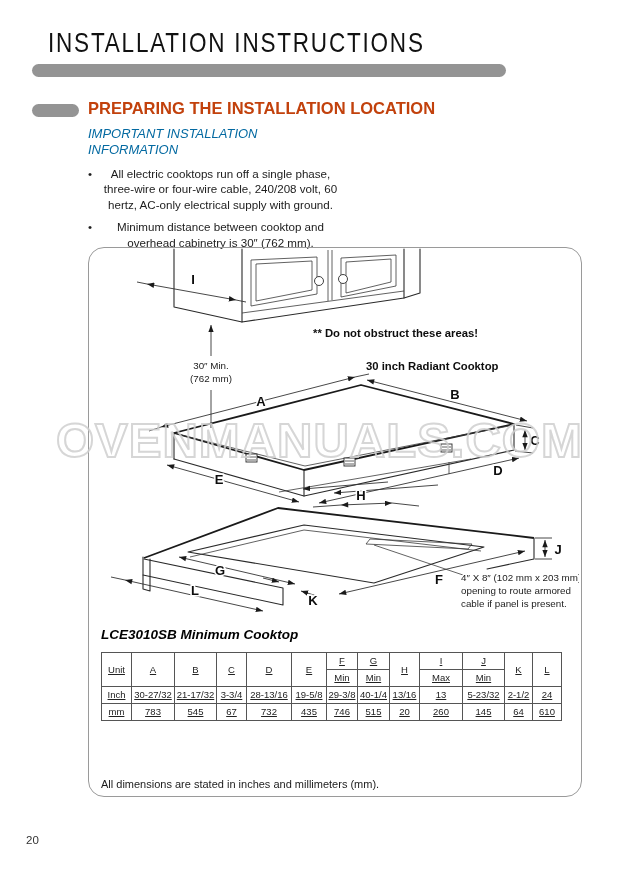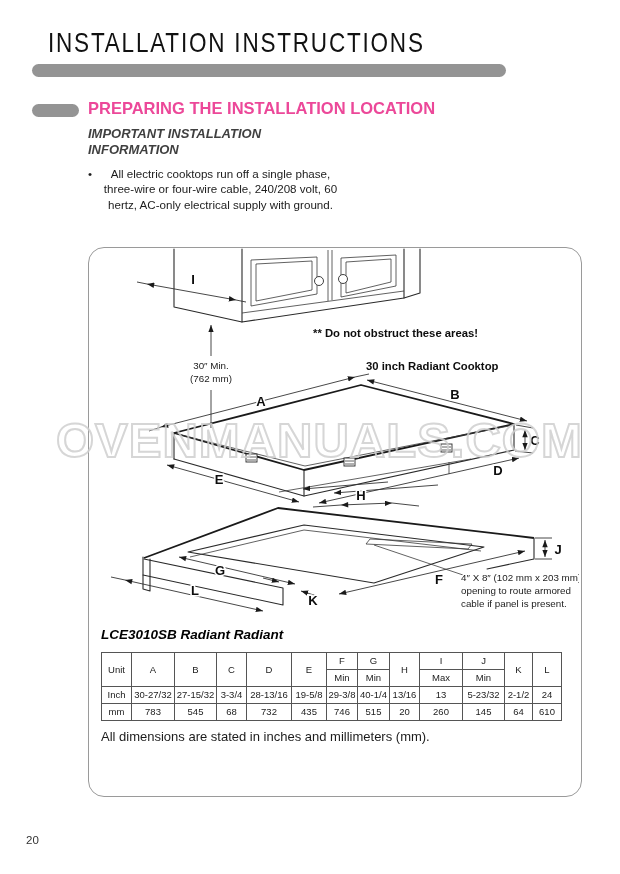--- a/index.html
+++ b/index.html
@@ -3,41 +3,41 @@
 <meta charset="utf-8">
 <style>
   html,body{margin:0;padding:0;background:#fff;}
   .page{position:relative;width:620px;height:874px;background:#fff;overflow:hidden;
         font-family:"Liberation Sans",sans-serif;color:#1c1c1c;}
   .doc-title{position:absolute;left:48px;top:26px;font-size:25px;font-weight:400;
              letter-spacing:2px;color:#111;transform:scale(.9,1.12);transform-origin:left top;
              white-space:nowrap;}
   .title-bar{position:absolute;left:32px;top:64px;width:474px;height:13px;background:#949494;border-radius:7px;}
   .sec-pill{position:absolute;left:32px;top:104px;width:47px;height:13px;background:#949494;border-radius:7px;}
-  .sec-heading{position:absolute;left:88px;top:99px;font-size:16.5px;font-weight:bold;color:#ec4899;white-space:nowrap;}
-  .sub-heading{position:absolute;left:88px;top:126px;width:240px;font-size:13px;font-weight:bold;
-               font-style:italic;line-height:1.22;color:#404040;}
+  .sec-heading{position:absolute;left:88px;top:99px;font-size:16.5px;font-weight:bold;color:#c2410c;white-space:nowrap;}
+  .sub-heading{position:absolute;left:88px;top:126px;width:240px;font-size:13px;font-weight:normal;
+               font-style:italic;line-height:1.22;color:#0369a1;}
   .col{position:absolute;top:166px;font-size:11.6px;line-height:1.33;}
   .col.left{left:88px;width:252px;text-align:center;}
   .col.right{left:342px;width:246px;}
   ul.bul{margin:0;padding:0;list-style:none;}
   ul.bul li{position:relative;padding-left:13px;margin-bottom:7px;}
   ul.bul li::before{content:"•";position:absolute;left:0;top:0;}
   .frame{position:absolute;left:88px;top:247px;width:492px;height:548px;border:1px solid #9a9a9a;border-radius:16px;}
   .frame svg{position:absolute;left:0;top:0;}
   .watermark{position:absolute;left:56px;top:412px;width:520px;font-size:49px;font-weight:bold;
              letter-spacing:1px;white-space:nowrap;color:#1d4ed8;
              -webkit-text-fill-color:transparent;-webkit-text-stroke:2px #cfcfcf;
              opacity:.85;pointer-events:none;z-index:5;}
   .tbl-title{position:absolute;left:12px;top:379px;font-size:13.5px;font-weight:bold;font-style:italic;color:#000;}
   table.dims{position:absolute;left:12px;top:404px;border-collapse:collapse;table-layout:fixed;
-             font-size:9.5px;color:#222;}
+             font-size:9.5px;color:#222;text-decoration:underline;}
   table.dims th,table.dims td{border:1px solid #555;text-align:center;font-weight:normal;
              padding:0;height:16px;line-height:16px;white-space:nowrap;overflow:hidden;}
-  .note{position:absolute;left:12px;font-size:13px;line-height:1.28;width:470px;}
+  .note{position:absolute;left:12px;font-size:11px;line-height:1.28;width:470px;margin-top:48px;}
   .note1{top:481px;} .note2{top:497px;}
   .page-num{position:absolute;left:26px;top:834px;font-size:11.5px;color:#333;}
   
   .ln{stroke:#2a2a2a;stroke-width:1.1;fill:none;stroke-linejoin:round;stroke-linecap:round;}
   .thin{stroke:#3a3a3a;stroke-width:.8;fill:none;}
   .thick{stroke:#1a1a1a;stroke-width:1.8;fill:none;stroke-linejoin:round;}
   .dim{stroke:#333;stroke-width:.9;fill:none;}
   .lbl{font-family:"Liberation Sans",sans-serif;font-size:13px;font-weight:bold;fill:#0d0d0d;
        paint-order:stroke;stroke:#fff;stroke-width:3px;text-anchor:middle;}
   .small{font-family:"Liberation Sans",sans-serif;font-size:9.8px;fill:#1c1c1c;
@@ -54,20 +54,21 @@
   <div class="title-bar"></div>
 
   <div class="sec-pill"></div>
   <div class="sec-heading">PREPARING THE INSTALLATION LOCATION</div>
 
   <div class="sub-heading">IMPORTANT INSTALLATION INFORMATION</div>
 
   <div class="col left">
     <ul class="bul">
       <li><span>All electric cooktops run off a single phase, three-wire or four-wire cable, 240/208 volt, 60 hertz, AC-only electrical supply with ground.</span></li>
+      <li><span>Minimum distance between cooktop and overhead cabinetry is 30″ (762 mm).</span></li>
     </ul>
   </div>
 
   <div class="frame">
     <svg width="490" height="378" viewBox="0 0 490 378">
       <defs>
         <marker id="ae" markerWidth="9" markerHeight="7" refX="8" refY="3" orient="auto">
           <path d="M0,0 L8,3 L0,6 Z" fill="#1a1a1a"></path>
         </marker>
         <marker id="as" markerWidth="9" markerHeight="7" refX="0" refY="3" orient="auto">
@@ -193,21 +194,21 @@
         <text class="lbl" x="469" y="306">J</text>
       </g>
 
       <g>
         <text class="small" x="372" y="333">4″ X 8″ (102 mm x 203 mm)</text>
         <text class="small" x="372" y="346">opening to route armored</text>
         <text class="small" x="372" y="359">cable if panel is present.</text>
       </g>
     </svg>
 
-    <div class="tbl-title">LCE3010SB Radiant Radiant</div>
+    <div class="tbl-title">LCE3010SB Minimum Cooktop</div>
 
     <table class="dims">
       <colgroup>
         <col style="width:30px">
           <col style="width:43px">
           <col style="width:42px">
           <col style="width:30px">
         <col style="width:45px">
           <col style="width:35px">
           <col style="width:31px">
@@ -236,37 +237,37 @@
       </tr>
       <tr>
         <th>Min</th>
         <th>Min</th>
         <th>Max</th>
         <th>Min</th>
       </tr>
       <tr>
         <th>Inch</th>
         <td>30-27/32</td>
-        <td>27-15/32</td>
+        <td>21-17/32</td>
         <td>3-3/4</td>
         <td>28-13/16</td>
         <td>19-5/8</td>
         <td>29-3/8</td>
         <td>40-1/4</td>
         <td>13/16</td>
         <td>13</td>
         <td>5-23/32</td>
         <td>2-1/2</td>
         <td>24</td>
       </tr>
       <tr>
         <th>mm</th>
         <td>783</td>
         <td>545</td>
-        <td>68</td>
+        <td>67</td>
         <td>732</td>
         <td>435</td>
         <td>746</td>
         <td>515</td>
         <td>20</td>
         <td>260</td>
         <td>145</td>
         <td>64</td>
         <td>610</td>
       </tr>

